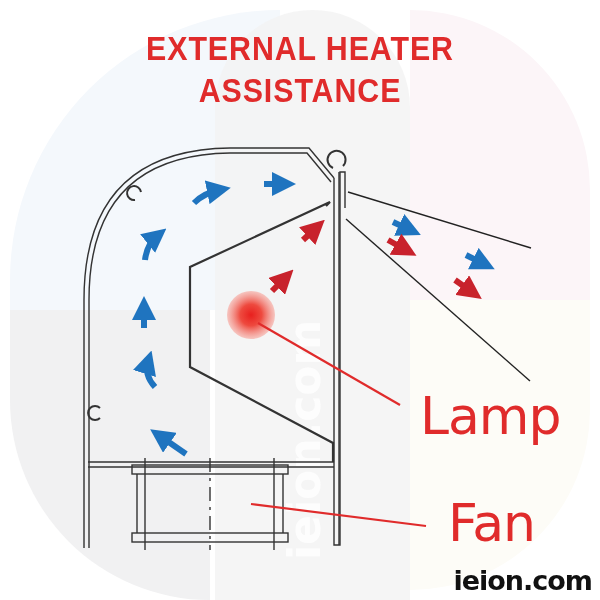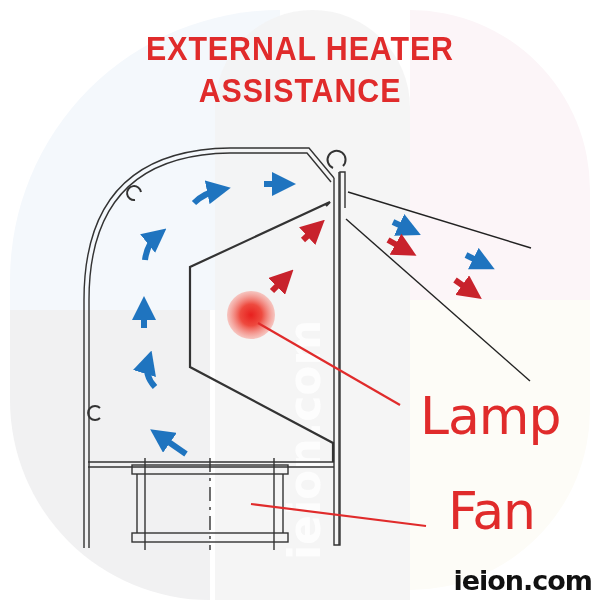--- a/index.html
+++ b/index.html
@@ -15,21 +15,21 @@
       transform: scaleX(0.92);
     }
     #title div { display: block; }
     #diagram { position: absolute; left: 0; top: 0; }
     .label {
       position: absolute; color: #e02b2b;
       font-family: "DejaVu Sans", sans-serif; font-size: 52px; line-height: 1;
       letter-spacing: -1px;
     }
     #lamp-label { left: 420px; top: 390px; }
-    #fan-label { left: 448px; top: 485px; }
+    #fan-label { left: 448px; top: 497px; }
     #brand {
       position: absolute; right: 8px; bottom: 4px;
       font-family: "DejaVu Sans", sans-serif; font-weight: bold;
       font-size: 27px; color: #111111; letter-spacing: -1px;
     }
   </style>
 </head>
 <body>
 
 <div id="stage">

